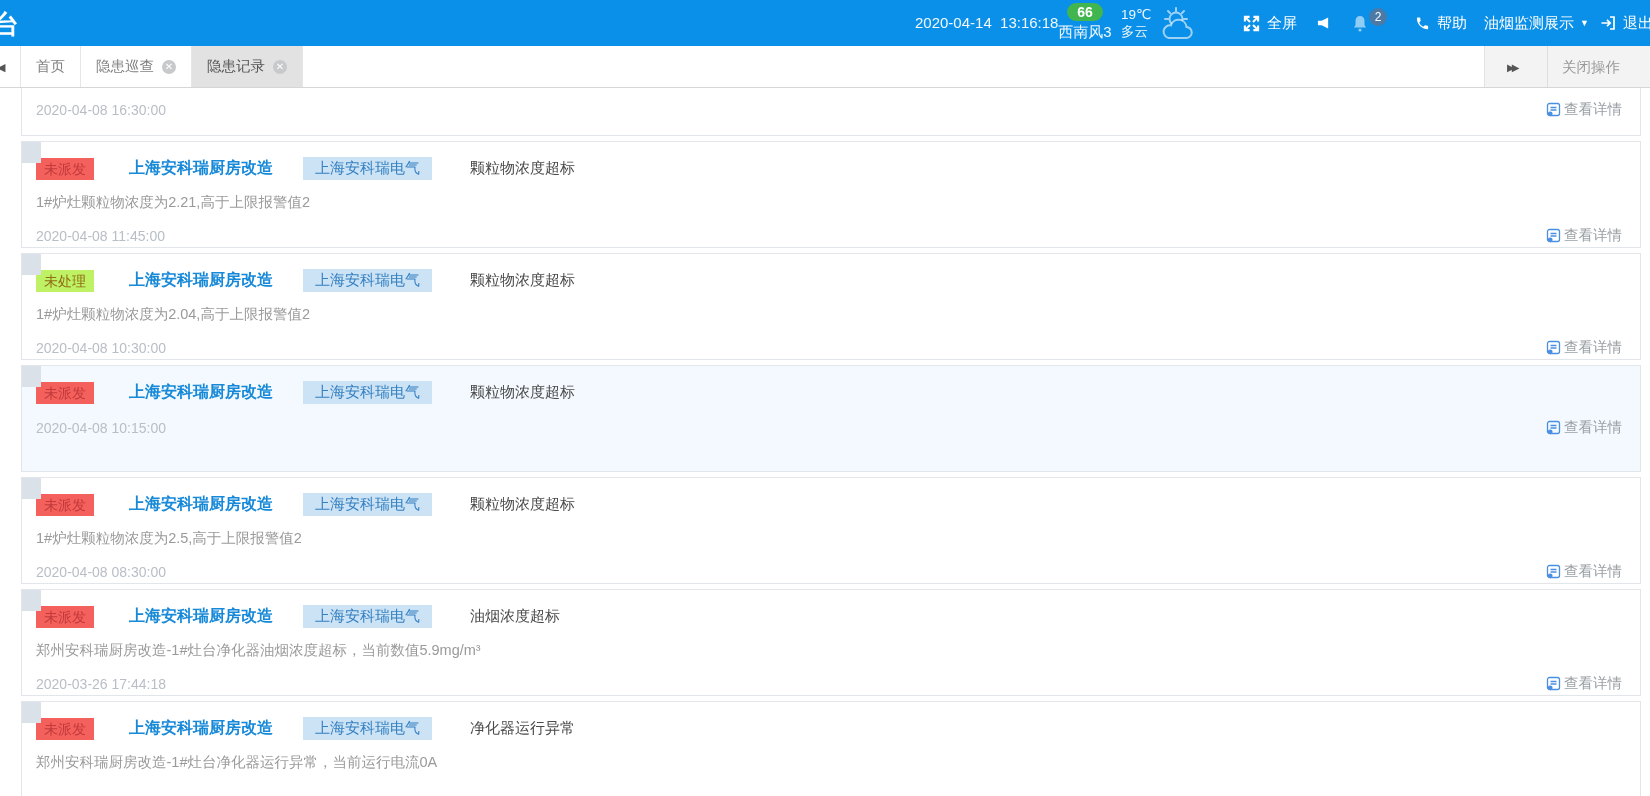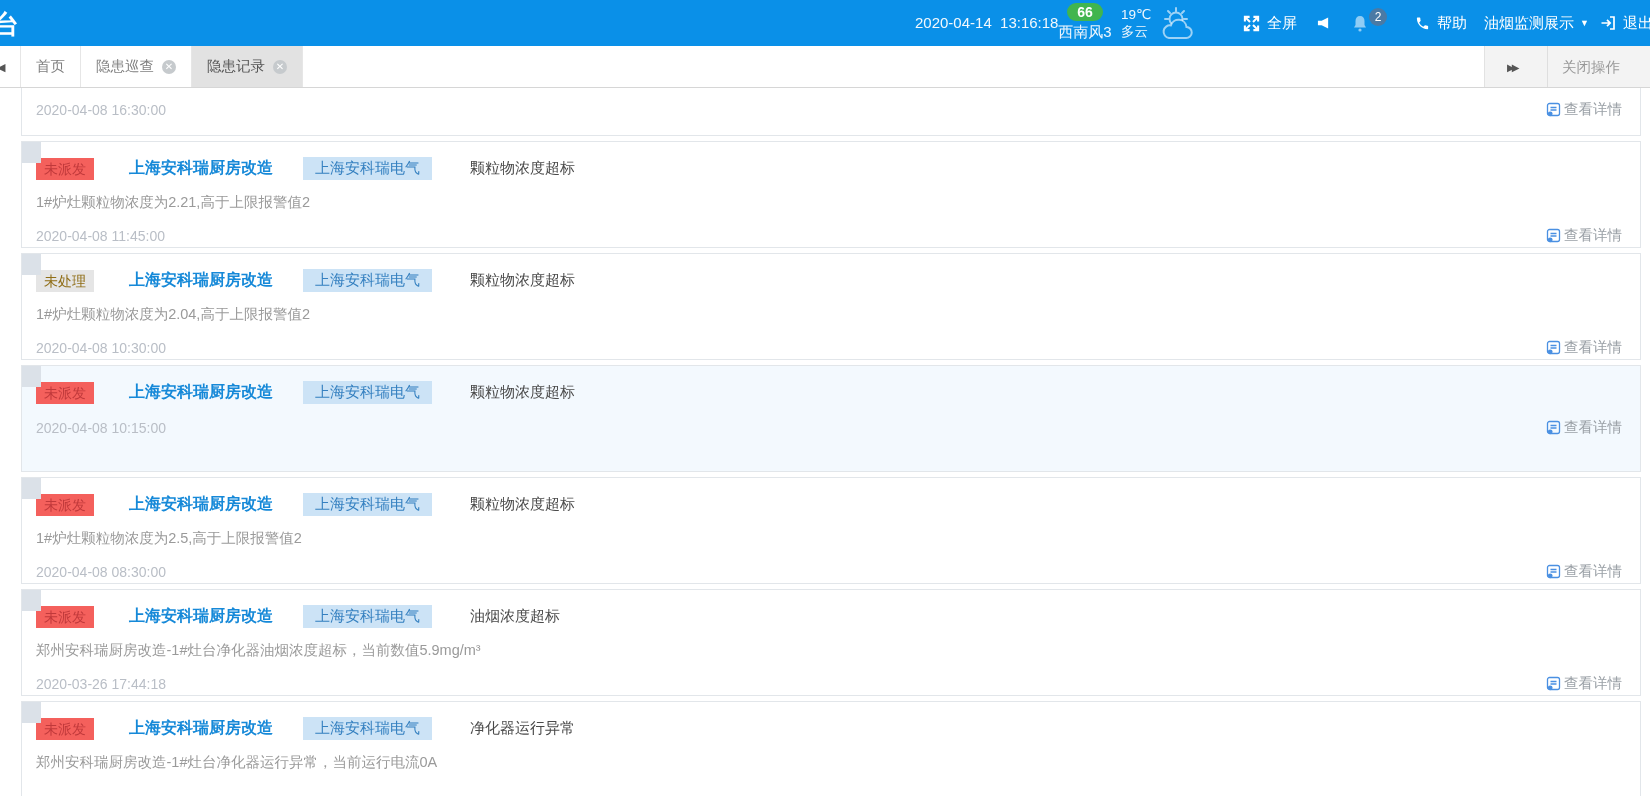--- a/index.html
+++ b/index.html
@@ -49,21 +49,21 @@
   
   .list { position:relative; margin-left:21px; width:1620px; }
   .card { position:relative; background:#fff; border:1px solid #e2e6ea; height:107px;
     margin-bottom:5px; padding:15px 18px 0 14px; }
   .card.hl { background:#f3f9fe; }
   .card.partial { height:48px; border-top:none; padding-top:12px; }
   .corner-block { position:absolute; left:0; top:0; width:19px; height:21px; background:#dbe1e8; }
   .row1 { display:flex; align-items:center; height:23px; }
   .badge { width:58px; height:22px; line-height:22px; text-align:center; font-size:14px; flex:none; }
   .badge.red { background:#f4605c; color:#c0393b; }
-  .badge.yellow { background:#e5e5e5; color:#8f6d16; }
+  .badge.yellow { background:#bef264; color:#8f6d16; }
   .proj { margin-left:35px; font-size:16px; font-weight:bold; color:#1689d8; cursor:pointer; text-decoration:none; }
   .org { margin-left:30px; background:#cce3f6; color:#3580c0; font-size:15px; padding:2px 12px; cursor:default; }
   .htype { margin-left:38px; font-size:15px; color:#4a4a4a; }
   .desc { margin-top:13px; font-size:14.5px; color:#9a9a9a; }
   .row3 { margin-top:14px; display:flex; justify-content:space-between; align-items:center; }
   .time { font-size:14px; color:#b9bec6; }
   .detail { display:flex; align-items:center; gap:3px; font-size:14.5px; color:#9aa0a6;
     cursor:pointer; text-decoration:none;justify-content:flex-end; }
 </style>
 </head>

